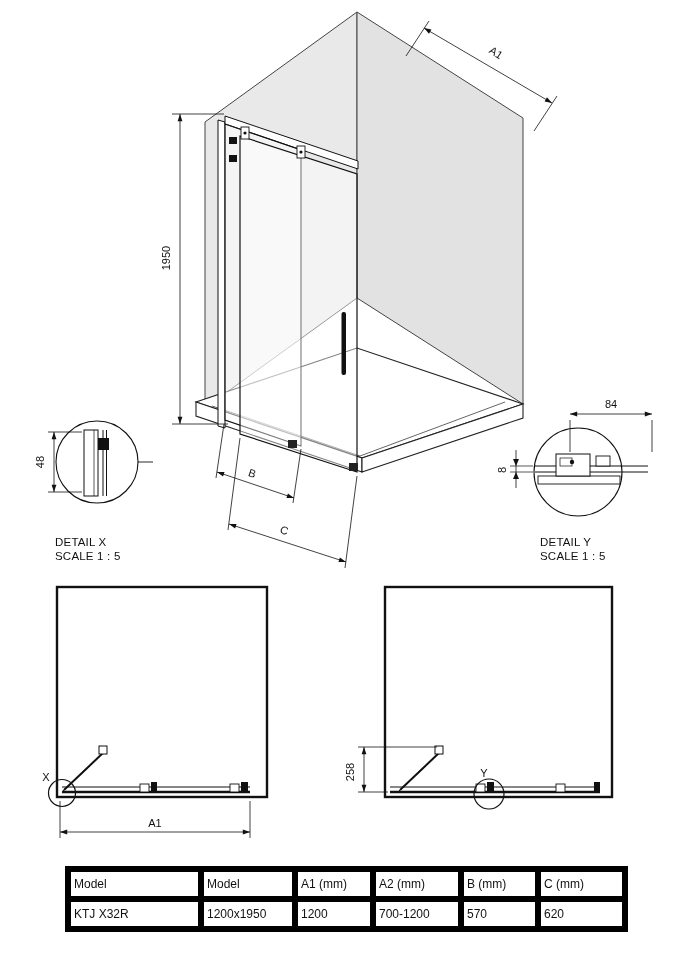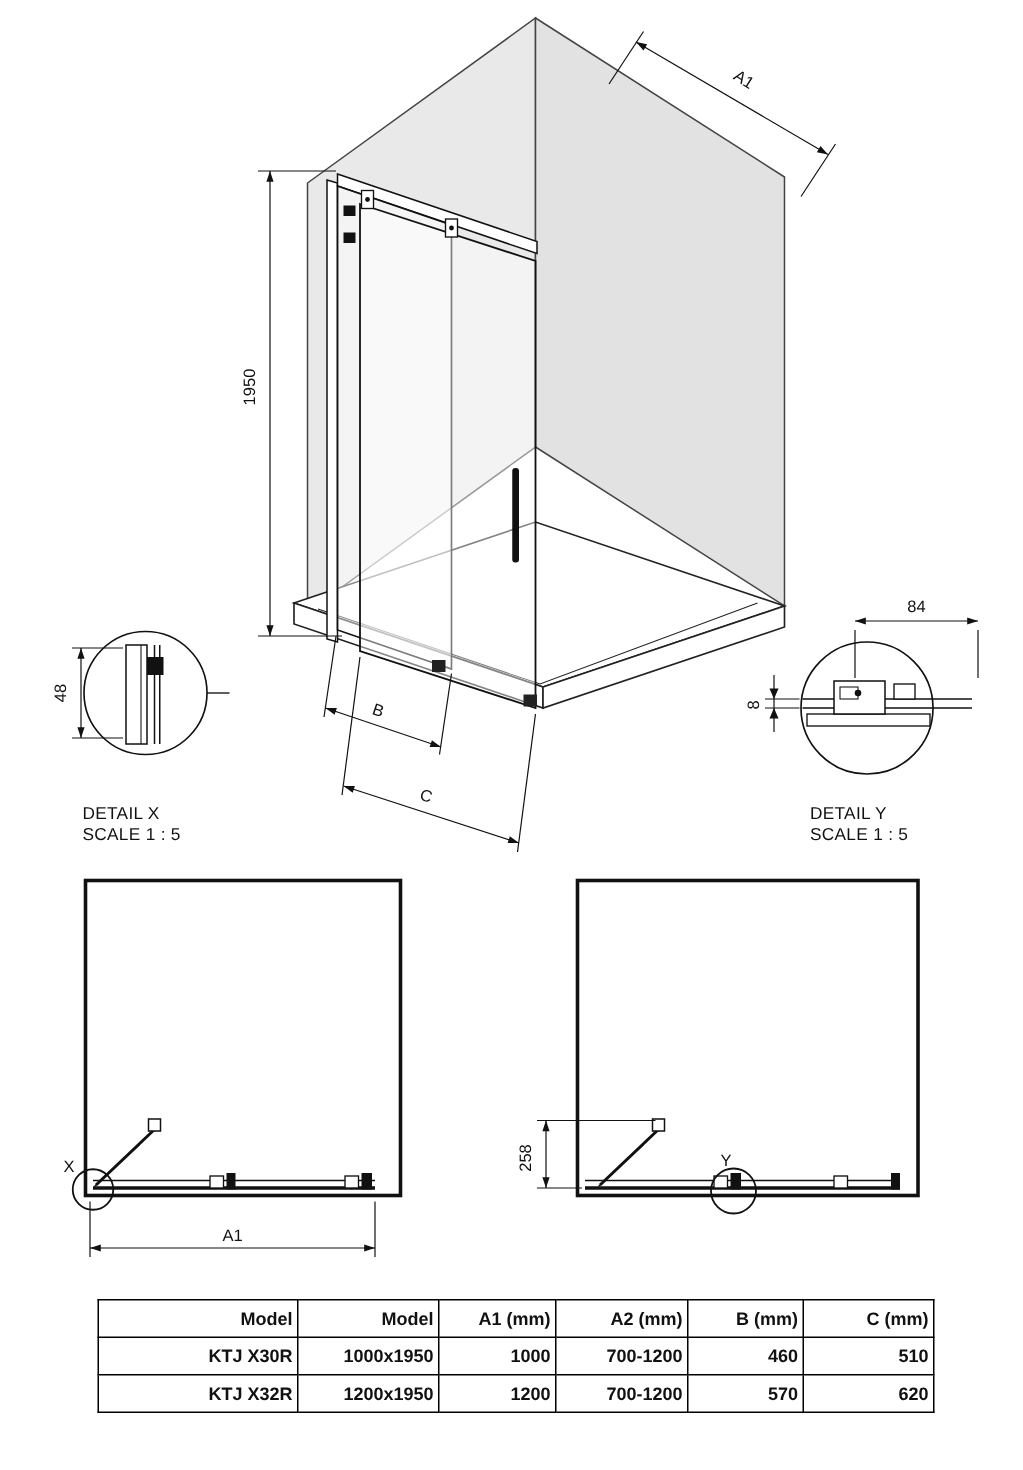--- a/index.html
+++ b/index.html
@@ -2,21 +2,21 @@
 <html><head>
 <meta charset="utf-8">
 <style>
   html,body{margin:0;padding:0;background:#fff;}
   .page{position:relative;width:682px;height:980px;background:#fff;font-family:"Liberation Sans",sans-serif;color:#111;overflow:hidden;}
   .drawing-svg{position:absolute;left:0;top:0;}
   text{font-family:"Liberation Sans",sans-serif;fill:#111;}
   .dim-text{font-size:11px;}
   .detail-title{font-size:11.5px;letter-spacing:.2px;}
   .spec{position:absolute;left:65px;top:866px;width:557px;border-collapse:collapse;font-size:12px;color:#111;table-layout:fixed;}
-  .spec th,.spec td{border:1px solid #000000;text-align:right;height:24px;padding:0 3px;font-weight:700;overflow:hidden;white-space:nowrap;}
+  .spec th,.spec td{border:6px solid #000000;text-align:left;height:24px;padding:0 3px;font-weight:400;overflow:hidden;white-space:nowrap;}
 </style>
 </head>
 <body>
 
 <div class="page">
 
 <svg class="drawing-svg" width="682" height="862" viewBox="0 0 682 862">
   <defs>
     <marker id="arw" viewBox="0 0 10 10" refX="9.5" refY="5" markerWidth="10" markerHeight="10" orient="auto-start-reverse">
       <path d="M0.5,2 L9.5,5 L0.5,8 Z" fill="#111"></path>
@@ -182,28 +182,20 @@
         <th>Model</th>
         <th>Model</th>
         <th>A1 (mm)</th>
         <th>A2 (mm)</th>
         <th>B (mm)</th>
         <th>C (mm)</th>
       </tr>
     </thead>
     <tbody>
       <tr>
-        <td>KTJ X30R</td>
-        <td>1000x1950</td>
-        <td>1000</td>
-        <td>700-1200</td>
-        <td>460</td>
-        <td>510</td>
-      </tr>
-      <tr>
         <td>KTJ X32R</td>
         <td>1200x1950</td>
         <td>1200</td>
         <td>700-1200</td>
         <td>570</td>
         <td>620</td>
       </tr>
     </tbody>
   </table>
 

